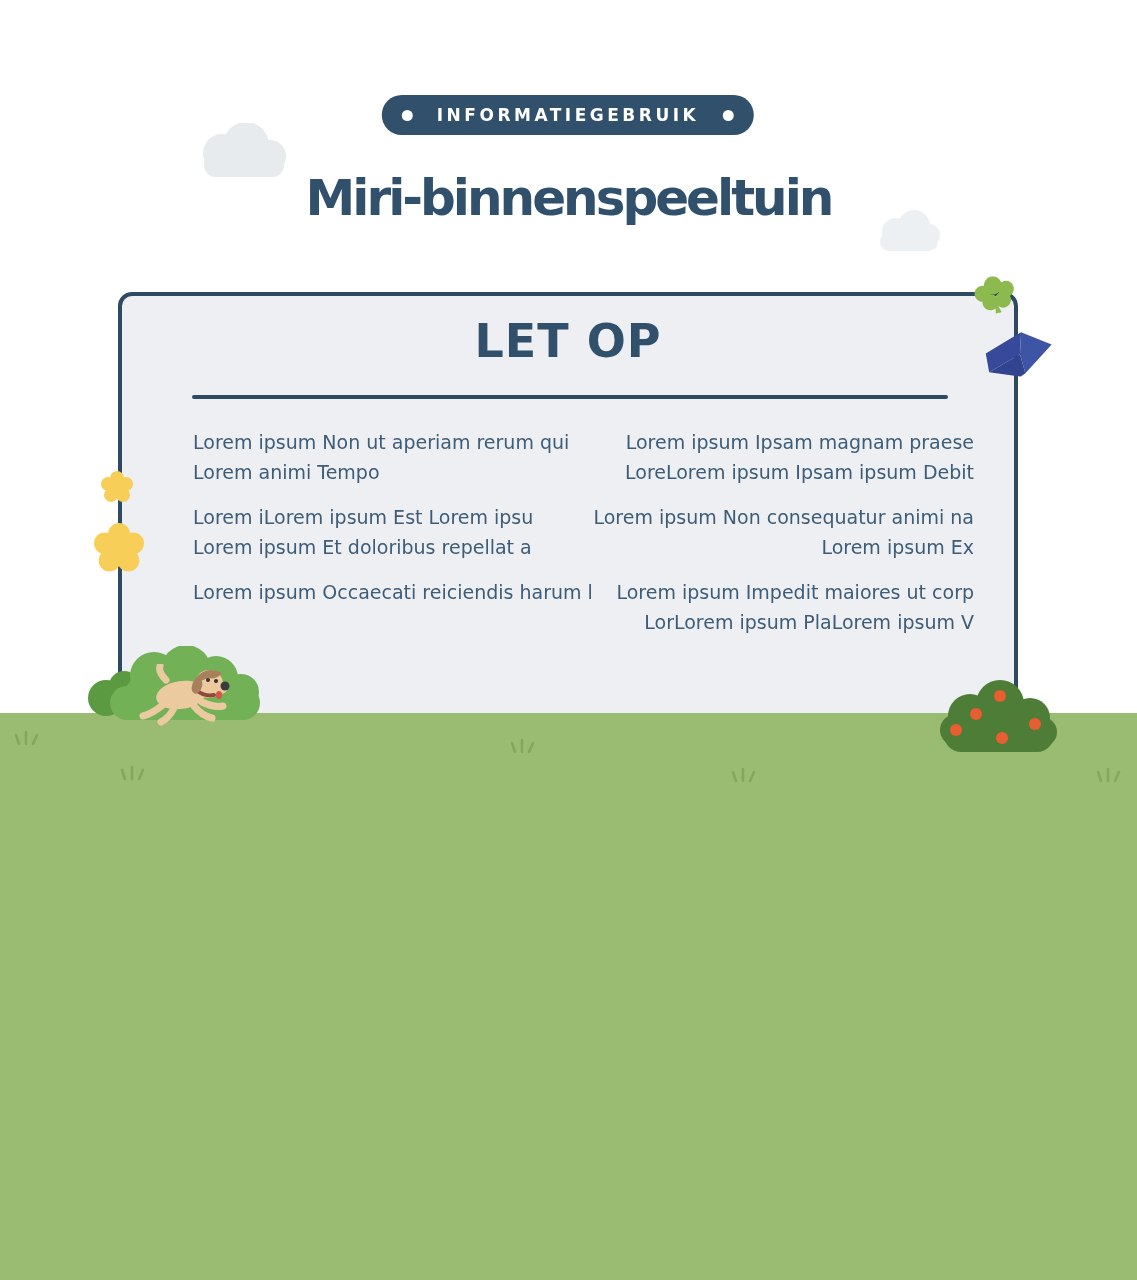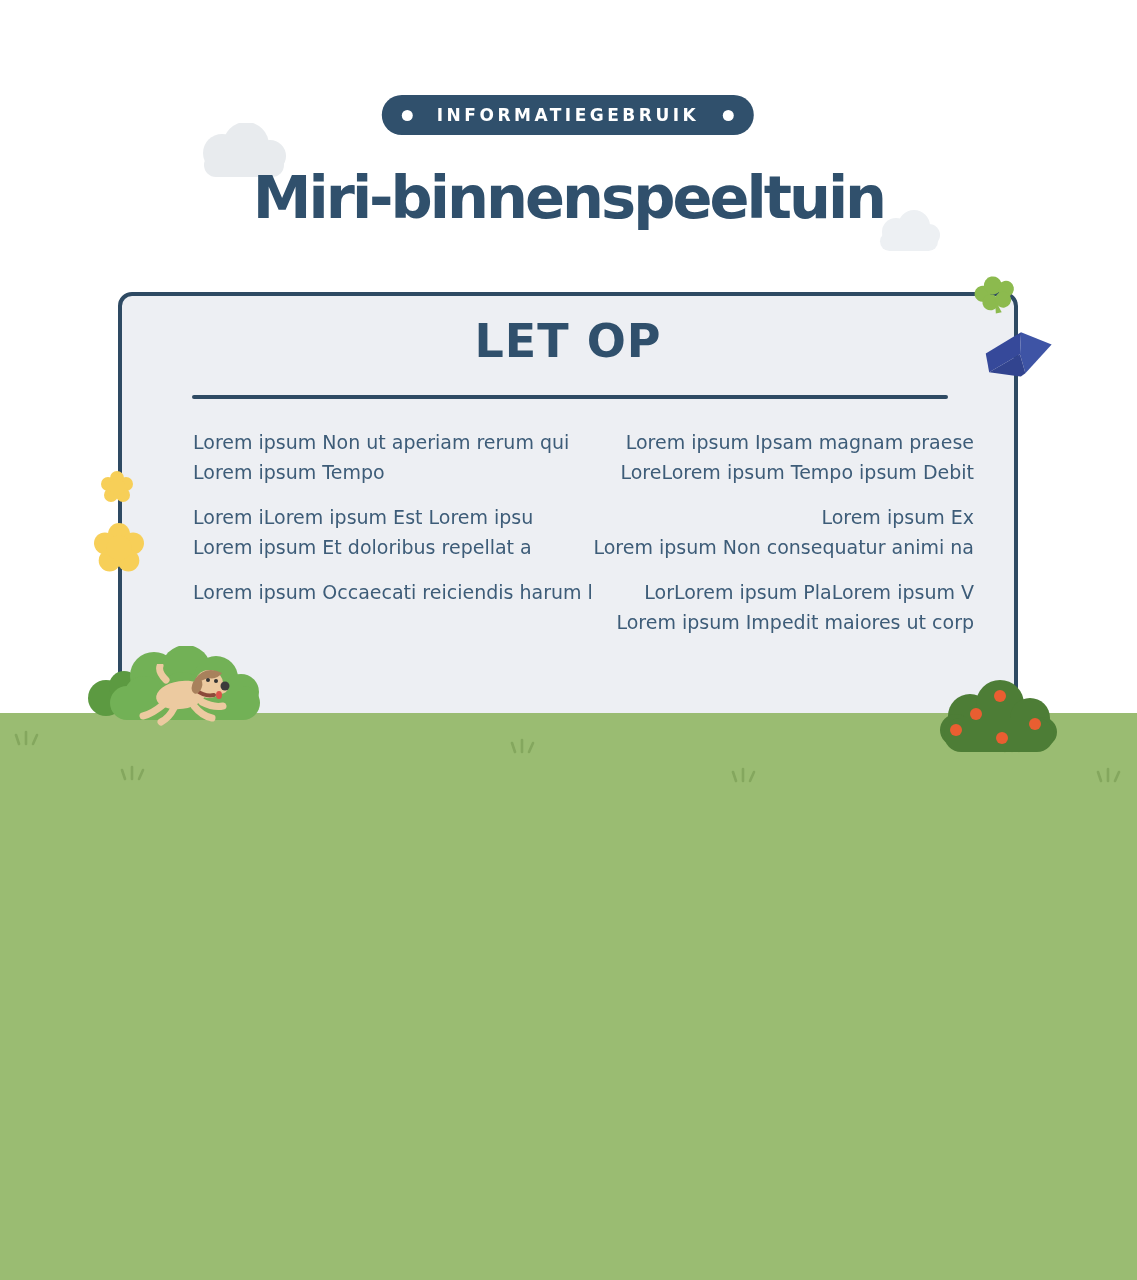--- a/index.html
+++ b/index.html
@@ -16,21 +16,21 @@
 
   
   .badge{position:absolute;top:95px;left:568px;transform:translateX(-50%);z-index:4;
     background:var(--badge_bg);color:var(--badge_text);height:40px;border-radius:999px;
     display:flex;align-items:center;gap:24px;padding:0 20px;}
   .badge .dot{width:11px;height:11px;border-radius:50%;background:var(--badge_text);display:inline-block;}
   .badge-label{font-size:17px;font-weight:bold;letter-spacing:3.5px;white-space:nowrap;}
 
   
   .title{position:absolute;top:152px;left:0;width:100%;text-align:center;z-index:2;
-    color:var(--accent);font-size:59px;line-height:92px;font-weight:800;letter-spacing:-3px;}
+    color:var(--accent);font-size:50px;line-height:92px;font-weight:800;letter-spacing:-3px;}
   .cloud{position:absolute;}
   .cloud-left{left:190px;top:123px;width:105px;height:55px;z-index:1;}
   .cloud-right{left:872px;top:210px;width:72px;height:42px;z-index:3;}
 
   
   .card{position:absolute;left:118px;top:292px;width:900px;height:440px;z-index:4;
     background:var(--card_bg);border:4px solid var(--card_border);border-radius:14px;}
   .card-heading{position:absolute;top:18px;left:0;width:100%;text-align:center;
     color:var(--accent);font-size:46px;font-weight:800;letter-spacing:1px;}
   .rule{position:absolute;top:99px;left:70px;right:66px;height:4px;background:var(--card_border);border-radius:2px;}
@@ -81,42 +81,42 @@
     <rect x="8" y="22" width="58" height="19" rx="9.5" fill="#edf0f3"></rect>
   </svg>
 
   <section class="card">
     <h2 class="card-heading">LET OP</h2>
     <div class="rule"></div>
     <div class="cols">
       <div class="col">
         <div class="item">
           <div class="line">Lorem ipsum Non ut aperiam rerum qui</div>
-          <div class="line">Lorem ipsum Tempo</div>
+          <div class="line">Lorem animi Tempo</div>
         </div>
         <div class="item">
           <div class="line">Lorem iLorem ipsum Est Lorem ipsu</div>
           <div class="line">Lorem ipsum Et doloribus repellat a</div>
         </div>
         <div class="item">
           <div class="line">Lorem ipsum Occaecati reiciendis harum l</div>
         </div>
       </div>
       <div class="col">
         <div class="item">
           <div class="line">Lorem ipsum Ipsam magnam praese</div>
-          <div class="line">LoreLorem ipsum Tempo ipsum Debit</div>
-        </div>
-        <div class="item">
+          <div class="line">LoreLorem ipsum Ipsam ipsum Debit</div>
+        </div>
+        <div class="item">
+          <div class="line">Lorem ipsum Non consequatur animi na</div>
           <div class="line">Lorem ipsum Ex</div>
-          <div class="line">Lorem ipsum Non consequatur animi na</div>
-        </div>
-        <div class="item">
+        </div>
+        <div class="item">
+          <div class="line">Lorem ipsum Impedit maiores ut corp</div>
           <div class="line">LorLorem ipsum PlaLorem ipsum V</div>
-          <div class="line">Lorem ipsum Impedit maiores ut corp</div>
         </div>
       </div>
     </div>
   </section>
 
   <svg class="flower flower-small" viewBox="0 0 32 32">
     <g fill="#f7cf58">
       <circle cx="16" cy="7" r="7"></circle>
         <circle cx="25" cy="13" r="7"></circle>
         <circle cx="22" cy="24" r="7"></circle>

